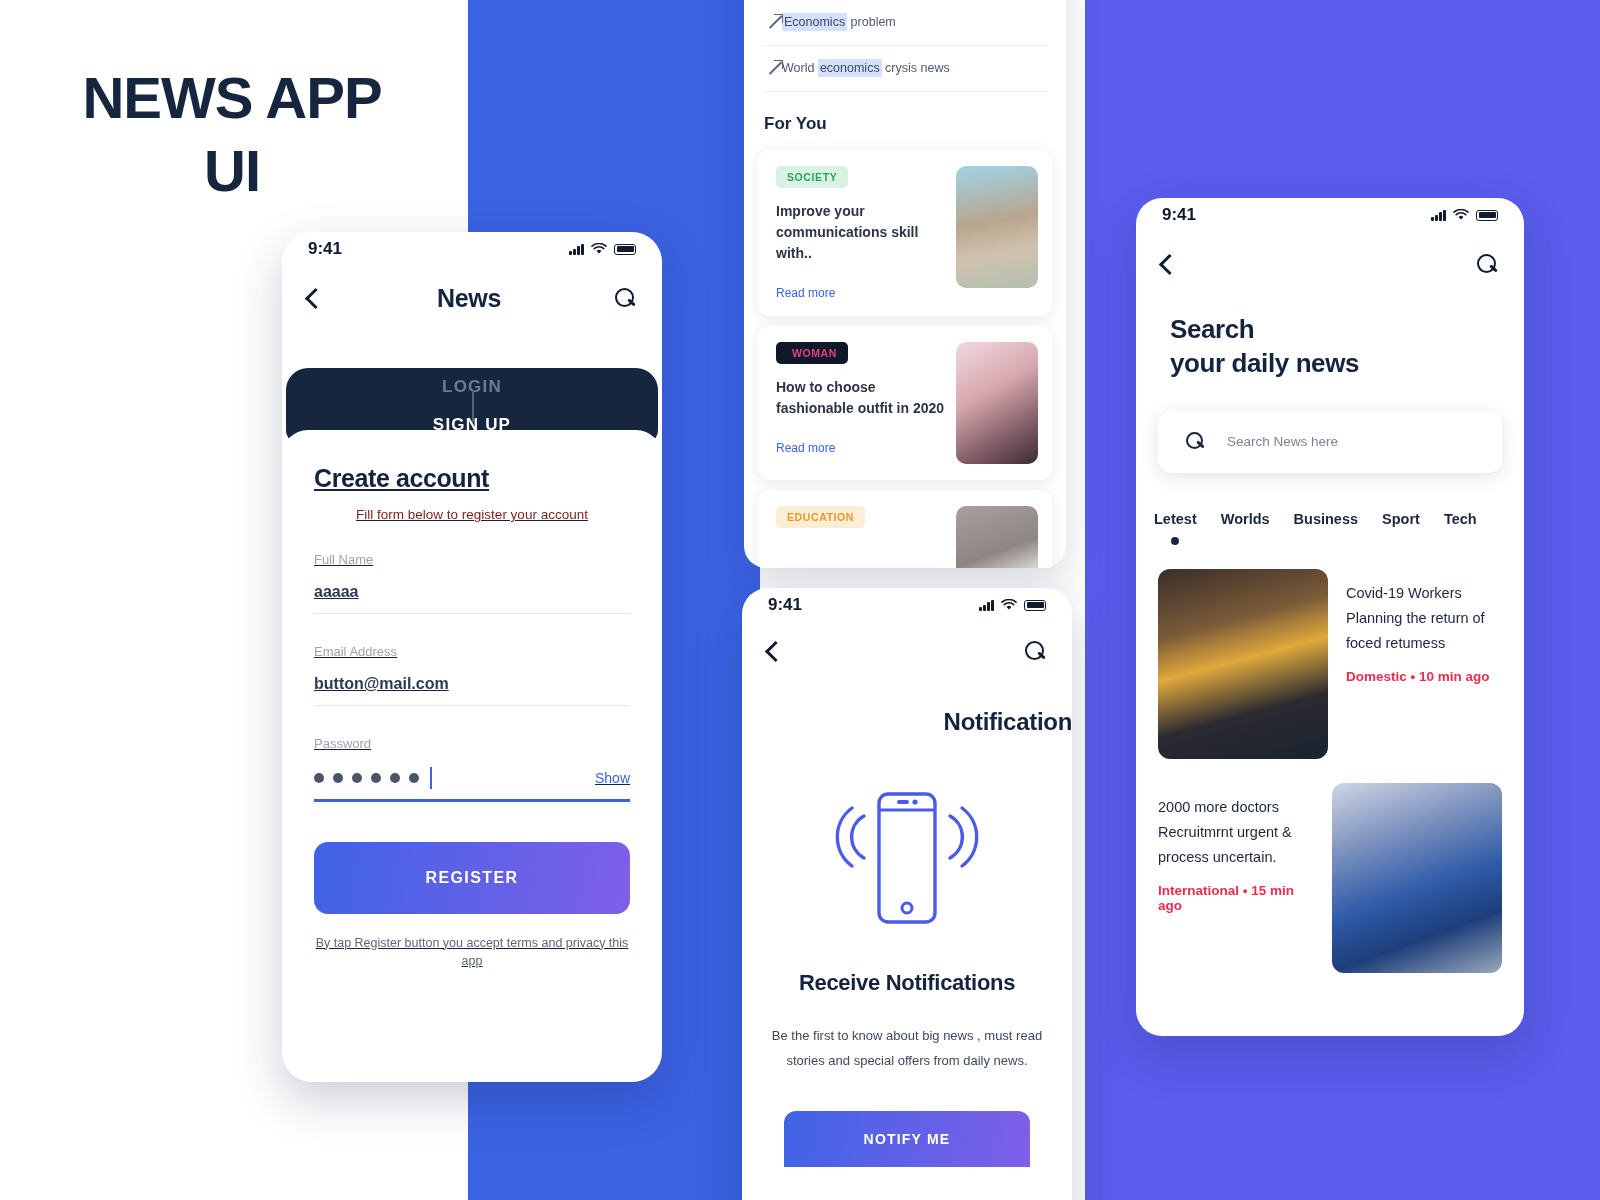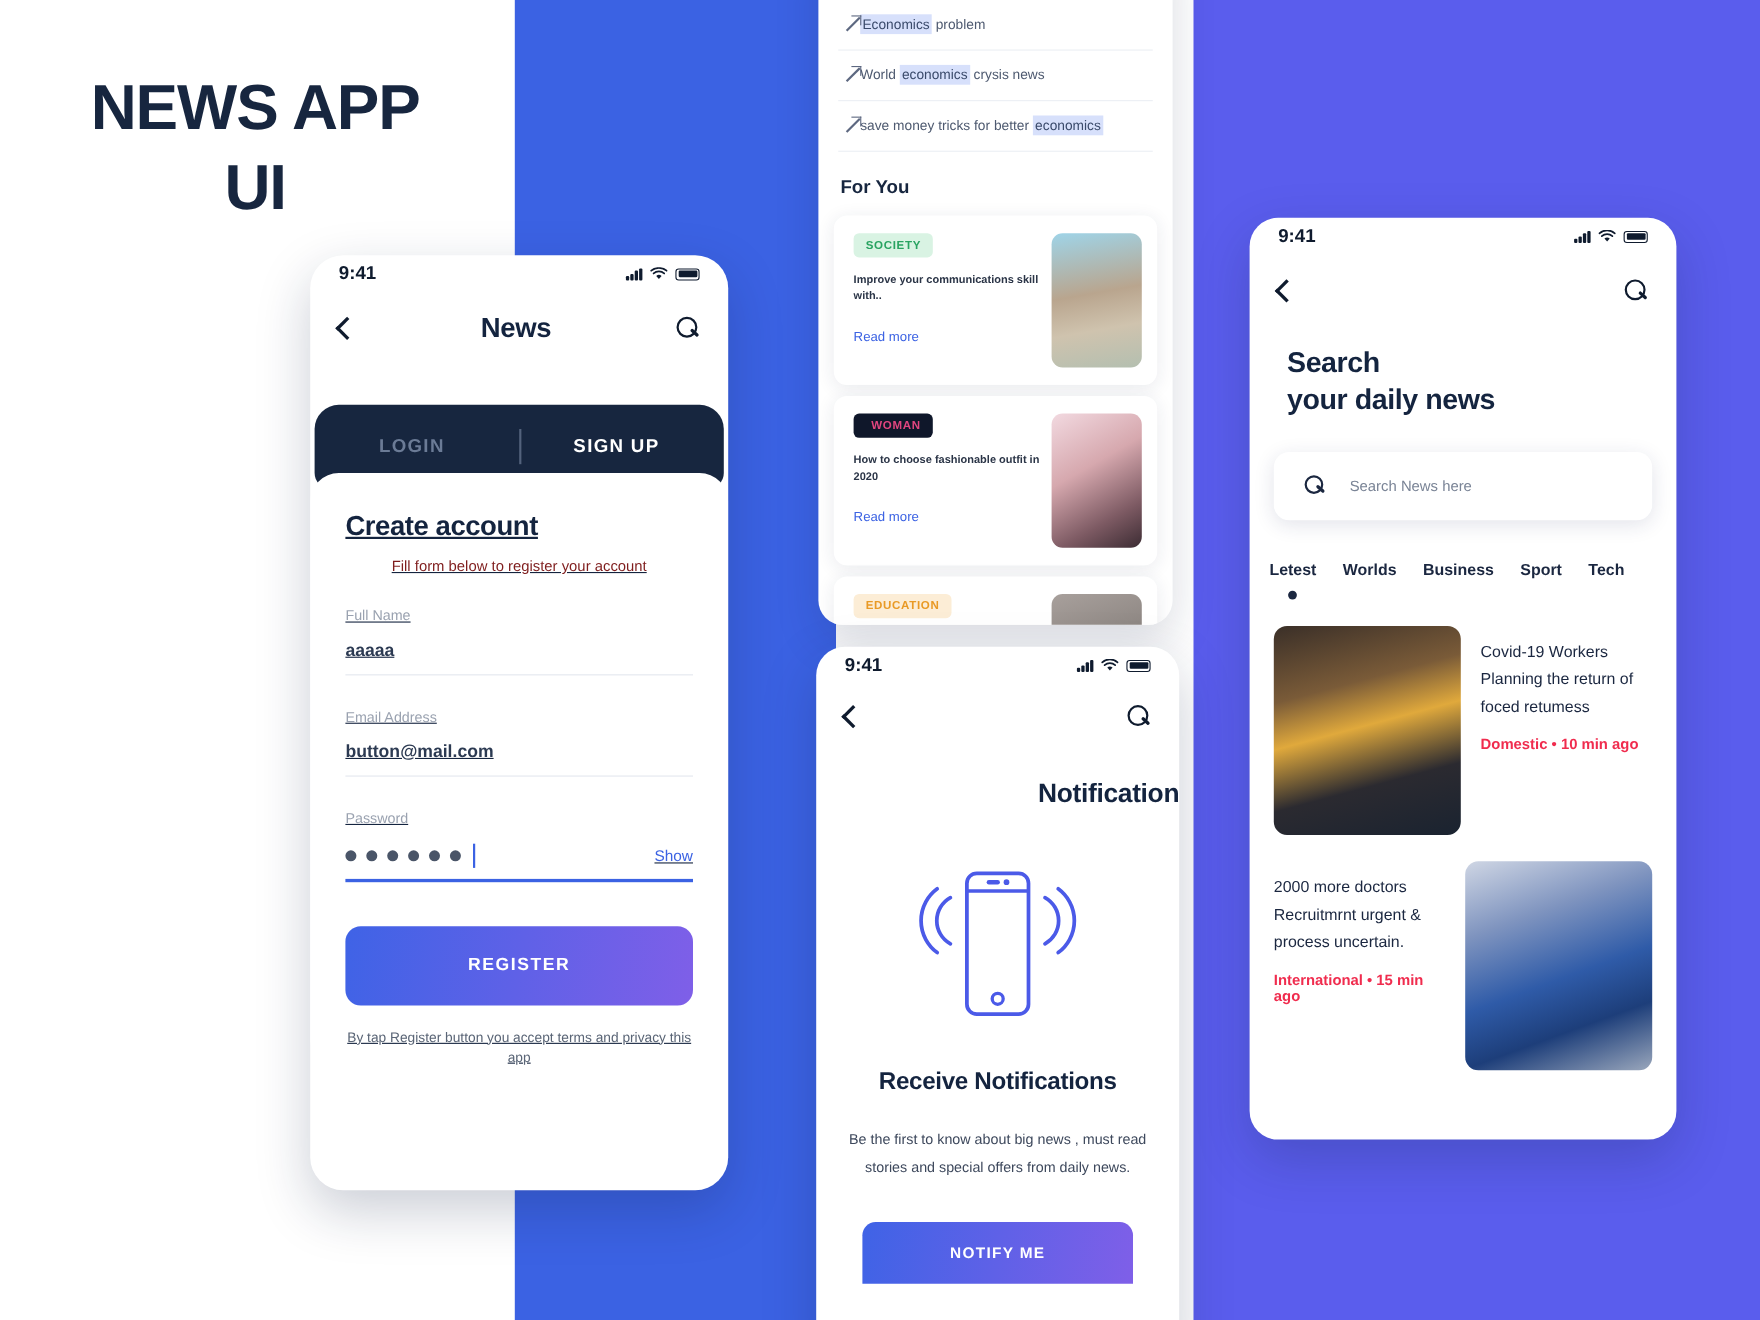--- a/index.html
+++ b/index.html
@@ -62,20 +62,21 @@
   }
 
   
   #phone-signup { left:282px; top:232px; width:380px; height:850px; }
   #phone-signup .navbar { height:64px; }
   .nav-title { font-size:25px; font-weight:bold; letter-spacing:-.3px; }
   .tabbar {
     margin:38px 4px 0; background:#17263f; border-radius:22px 22px 14px 14px;
     height:76px; display:flex; align-items:center; justify-content:space-around;
     position:relative;
+    flex-direction:column;
   }
   .tabbar .tab { font-size:17px; font-weight:bold; letter-spacing:1.2px; }
   .tab-inactive { color:#6b7b96; }
   .tab-active { color:#ffffff; }
   .tab-div { position:absolute; left:50%; top:22px; width:2px; height:32px; background:#53627c; }
   .form-card {
     background:#fff; border-radius:26px; margin-top:-14px; padding:34px 32px 0;
     position:relative; z-index:3;text-decoration:underline;
   }
   .form-title { font-size:25px; font-weight:bold; letter-spacing:-.4px; }
@@ -124,21 +125,21 @@
     box-shadow:0 3px 16px rgba(30,40,80,.09);
     display:flex; justify-content:space-between; padding:16px 0 16px 18px; gap:10px;
   }
   .badge {
     display:inline-block; font-size:10.5px; font-weight:bold; letter-spacing:.6px;
     padding:5px 11px; border-radius:5px;
   }
   .badge.society { background:#d9f3e3; color:#29a361; }
   .badge.woman   { background:#0f172a; color:#e0457f;padding-left:16px; }
   .badge.education{ background:#fcedd6; color:#e99a26; }
-  .card-title { font-size:10px; font-weight:bold; color:#2b3547; line-height:1.5; margin-top:13px; }
+  .card-title { font-size:14px; font-weight:bold; color:#2b3547; line-height:1.5; margin-top:13px; }
   .read-more { font-size:12px; color:#3b62e3; margin-top:22px; }
   .thumb { width:82px; height:122px; border-radius:10px; flex:none; margin-right:14px; overflow:hidden; }
   .thumb.t1 { background:linear-gradient(170deg,#9fd4e8 0%,#b9a58e 45%,#cfc3ae 70%,#b4bfb0 100%); }
   .thumb.t2 { background:linear-gradient(150deg,#f2d9e0 0%,#d6a8ae 40%,#7d5a63 75%,#3c2c33 100%); }
   .thumb.t3 { background:linear-gradient(160deg,#a8a09c 0%,#8d8682 40%,#d9d6d2 60%,#2c3038 100%); }
 
   
   #phone-notif { left:742px; top:588px; width:330px; height:640px; border-radius:26px 26px 0 0; }
   #phone-notif .navbar { height:58px; }
   .notif-title { text-align:right; font-size:24px; font-weight:bold; margin-top:28px; letter-spacing:-.3px; }
@@ -262,24 +263,20 @@
 <div class="phone" id="phone-suggest">
   <div class="sug-list" id="sug-list">
       <div class="sug-row">
         <span class="arrow-ne"></span>
         <span class="sug-text"><mark>Economics</mark> problem</span>
       </div>
       <div class="sug-row">
         <span class="arrow-ne"></span>
         <span class="sug-text">World <mark>economics</mark> crysis news</span>
       </div>
-      <div class="sug-row">
-        <span class="arrow-ne"></span>
-        <span class="sug-text">save money tricks for better <mark>economics</mark></span>
-      </div>
     </div>
   <div class="foryou-title">For You</div>
   <div id="foryou-cards">
       <div class="news-card">
         <div><span class="badge society">SOCIETY</span><div class="card-title">Improve your communications skill with..</div><div class="read-more">Read more</div></div>
         <div class="thumb t1"></div>
       </div>
       <div class="news-card">
         <div><span class="badge woman">WOMAN</span><div class="card-title">How to choose fashionable outfit in 2020</div><div class="read-more">Read more</div></div>
         <div class="thumb t2"></div>

